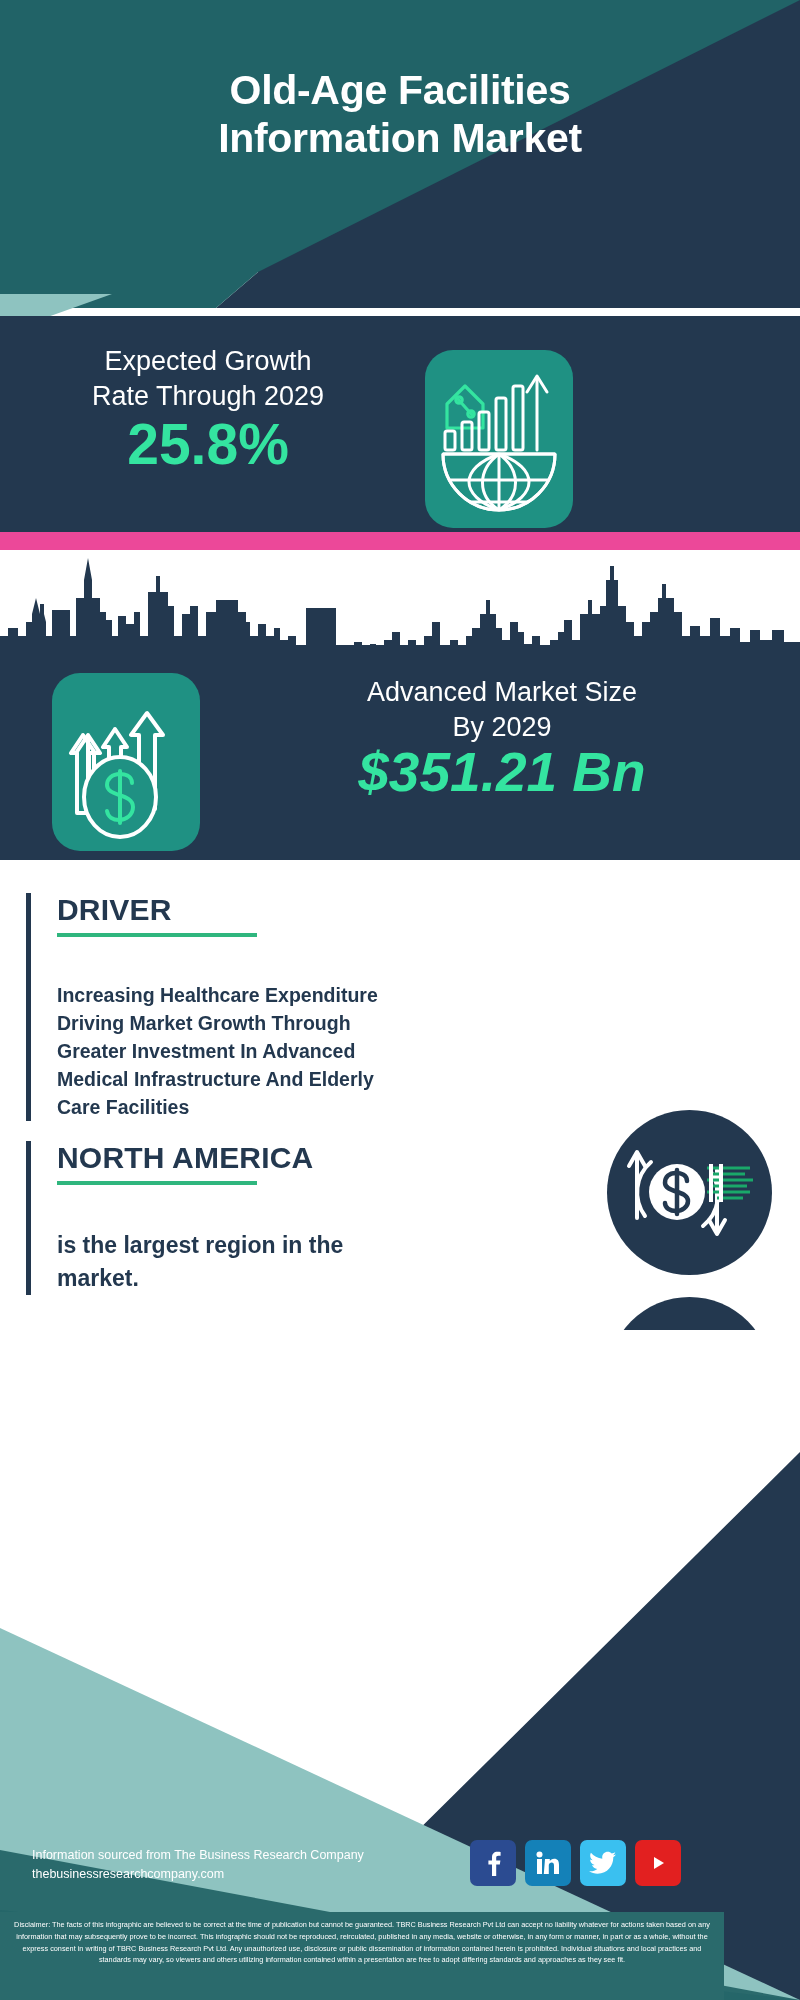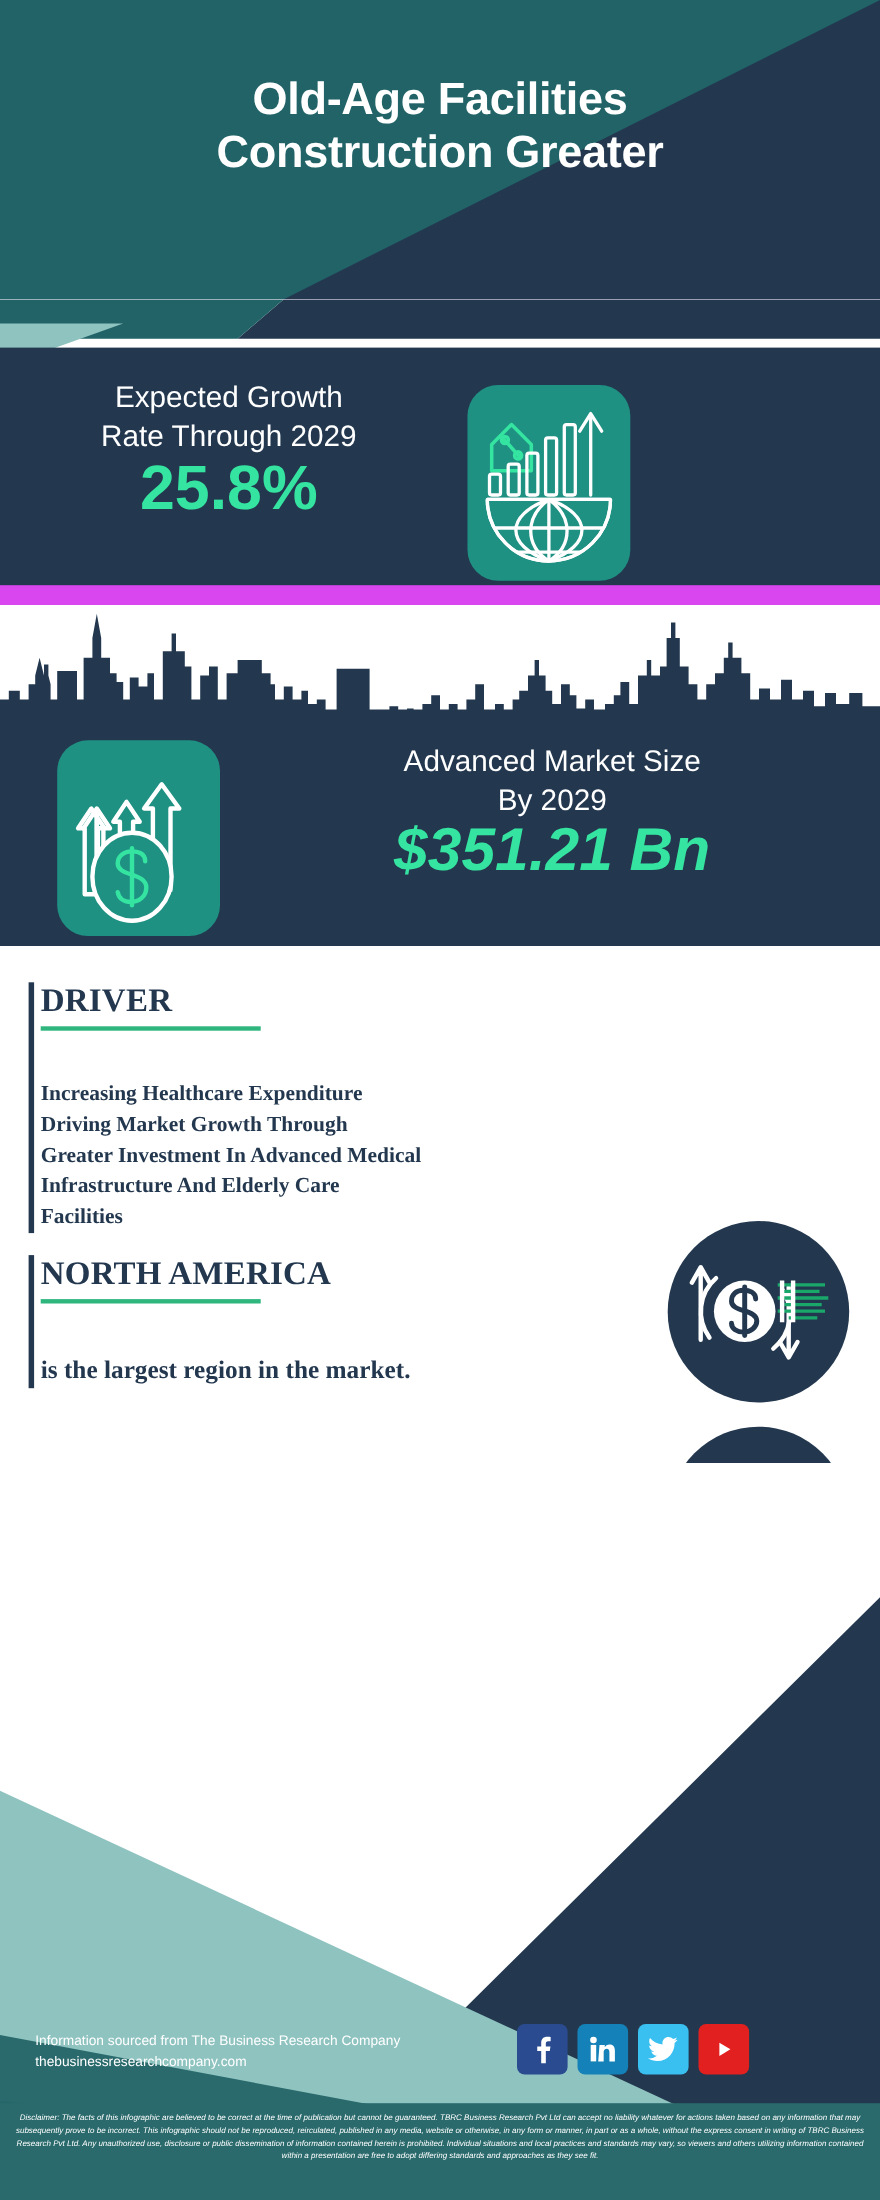--- a/index.html
+++ b/index.html
@@ -3,21 +3,21 @@
 <meta charset="utf-8">
 <style>
   * { margin:0; padding:0; box-sizing:border-box; }
   html,body { width:800px; height:2000px; }
   body {
     font-family:"Liberation Sans", sans-serif;
     background:#ffffff;
     position:relative;
     overflow:hidden;
   }
-  .page { position:relative; width:800px; height:2000px; background:#d946ef;border-radius:29px; }
+  .page { position:relative; width:800px; height:2000px; background:#ec4899;border-radius:29px; }
 
   
   .header {
     position:absolute; left:0; top:0; width:800px; height:272px;
     background:#216367; overflow:hidden;
   }
   .header-diag {
     position:absolute; left:0; top:0; width:800px; height:272px;
   }
   .header-title {
@@ -73,21 +73,21 @@
     position:absolute; left:228px; top:100px; width:548px;
     text-align:center; color:#34e4a0;
     font-size:55px; font-weight:bold; line-height:1;font-style:italic;
   }
 
   
   .body-white {
     position:absolute; left:0; top:860px; width:800px; height:470px;
     background:#ffffff;
   }
-  .info-block { position:absolute; border-left:5px solid #23384f; padding-left:6px;font-family:Liberation Serif, serif; }
+  .info-block { position:absolute; border-left:5px solid #23384f; padding-left:26px; }
   .blk-driver { left:26px; top:893px; width:360px; }
   .blk-region { left:26px; top:1141px; width:380px; }
 
   .blk-head {
     color:#23384f; font-size:30px; font-weight:bold;
     letter-spacing:0.2px; line-height:1.1;
   }
   .blk-rule {
     height:4px; background:#2fb67e; margin-top:7px; margin-bottom:10px;
   }
@@ -120,43 +120,42 @@
   .social {
     width:46px; height:46px; border-radius:7px;
     display:flex; align-items:center; justify-content:center;
   }
   .s-fb { background:#2b4b91; }
   .s-li { background:#1481b8; }
   .s-tw { background:#3ac0f0; }
   .s-yt { background:#e22020; }
 
   .disclaimer {
-    position:absolute; left:0; top:1912px; width:800px; height:88px;
+    position:absolute; left:0; top:1912px; width:724px; height:88px;
     background:#2a6a6c; z-index:7;
     padding:7px 9px 0 9px;
     color:#ffffff; font-size:7.3px; line-height:1.62;
     text-align:justify;
     font-family:"Liberation Sans", sans-serif;
-    font-style:italic;
   }
   .disclaimer span { display:block; text-align:center; }
 </style>
 </head>
 <body>
 
 <div class="page">
 
   <div class="header">
     <svg class="header-diag" viewBox="0 0 800 272" preserveAspectRatio="none">
       <rect x="0" y="0" width="800" height="272" fill="#216367"></rect>
       <polygon points="800,0 800,272 258,272" fill="#23384f"></polygon>
     </svg>
     <div class="header-title">
       <div>Old-Age Facilities</div>
-      <div>Construction Greater</div>
+      <div>Information Market</div>
     </div>
   </div>
 
   <div class="band">
     <svg viewBox="0 0 800 62" preserveAspectRatio="none" width="800" height="62">
       <rect x="0" y="0" width="800" height="62" fill="#ffffff"></rect>
       <polygon points="258,0 800,0 800,36 216,36" fill="#23384f"></polygon>
       <polygon points="0,0 258,0 216,36 0,36" fill="#216367"></polygon>
       <polygon points="0,22 112,22 0,62" fill="#8ec3c0"></polygon>
     </svg>

